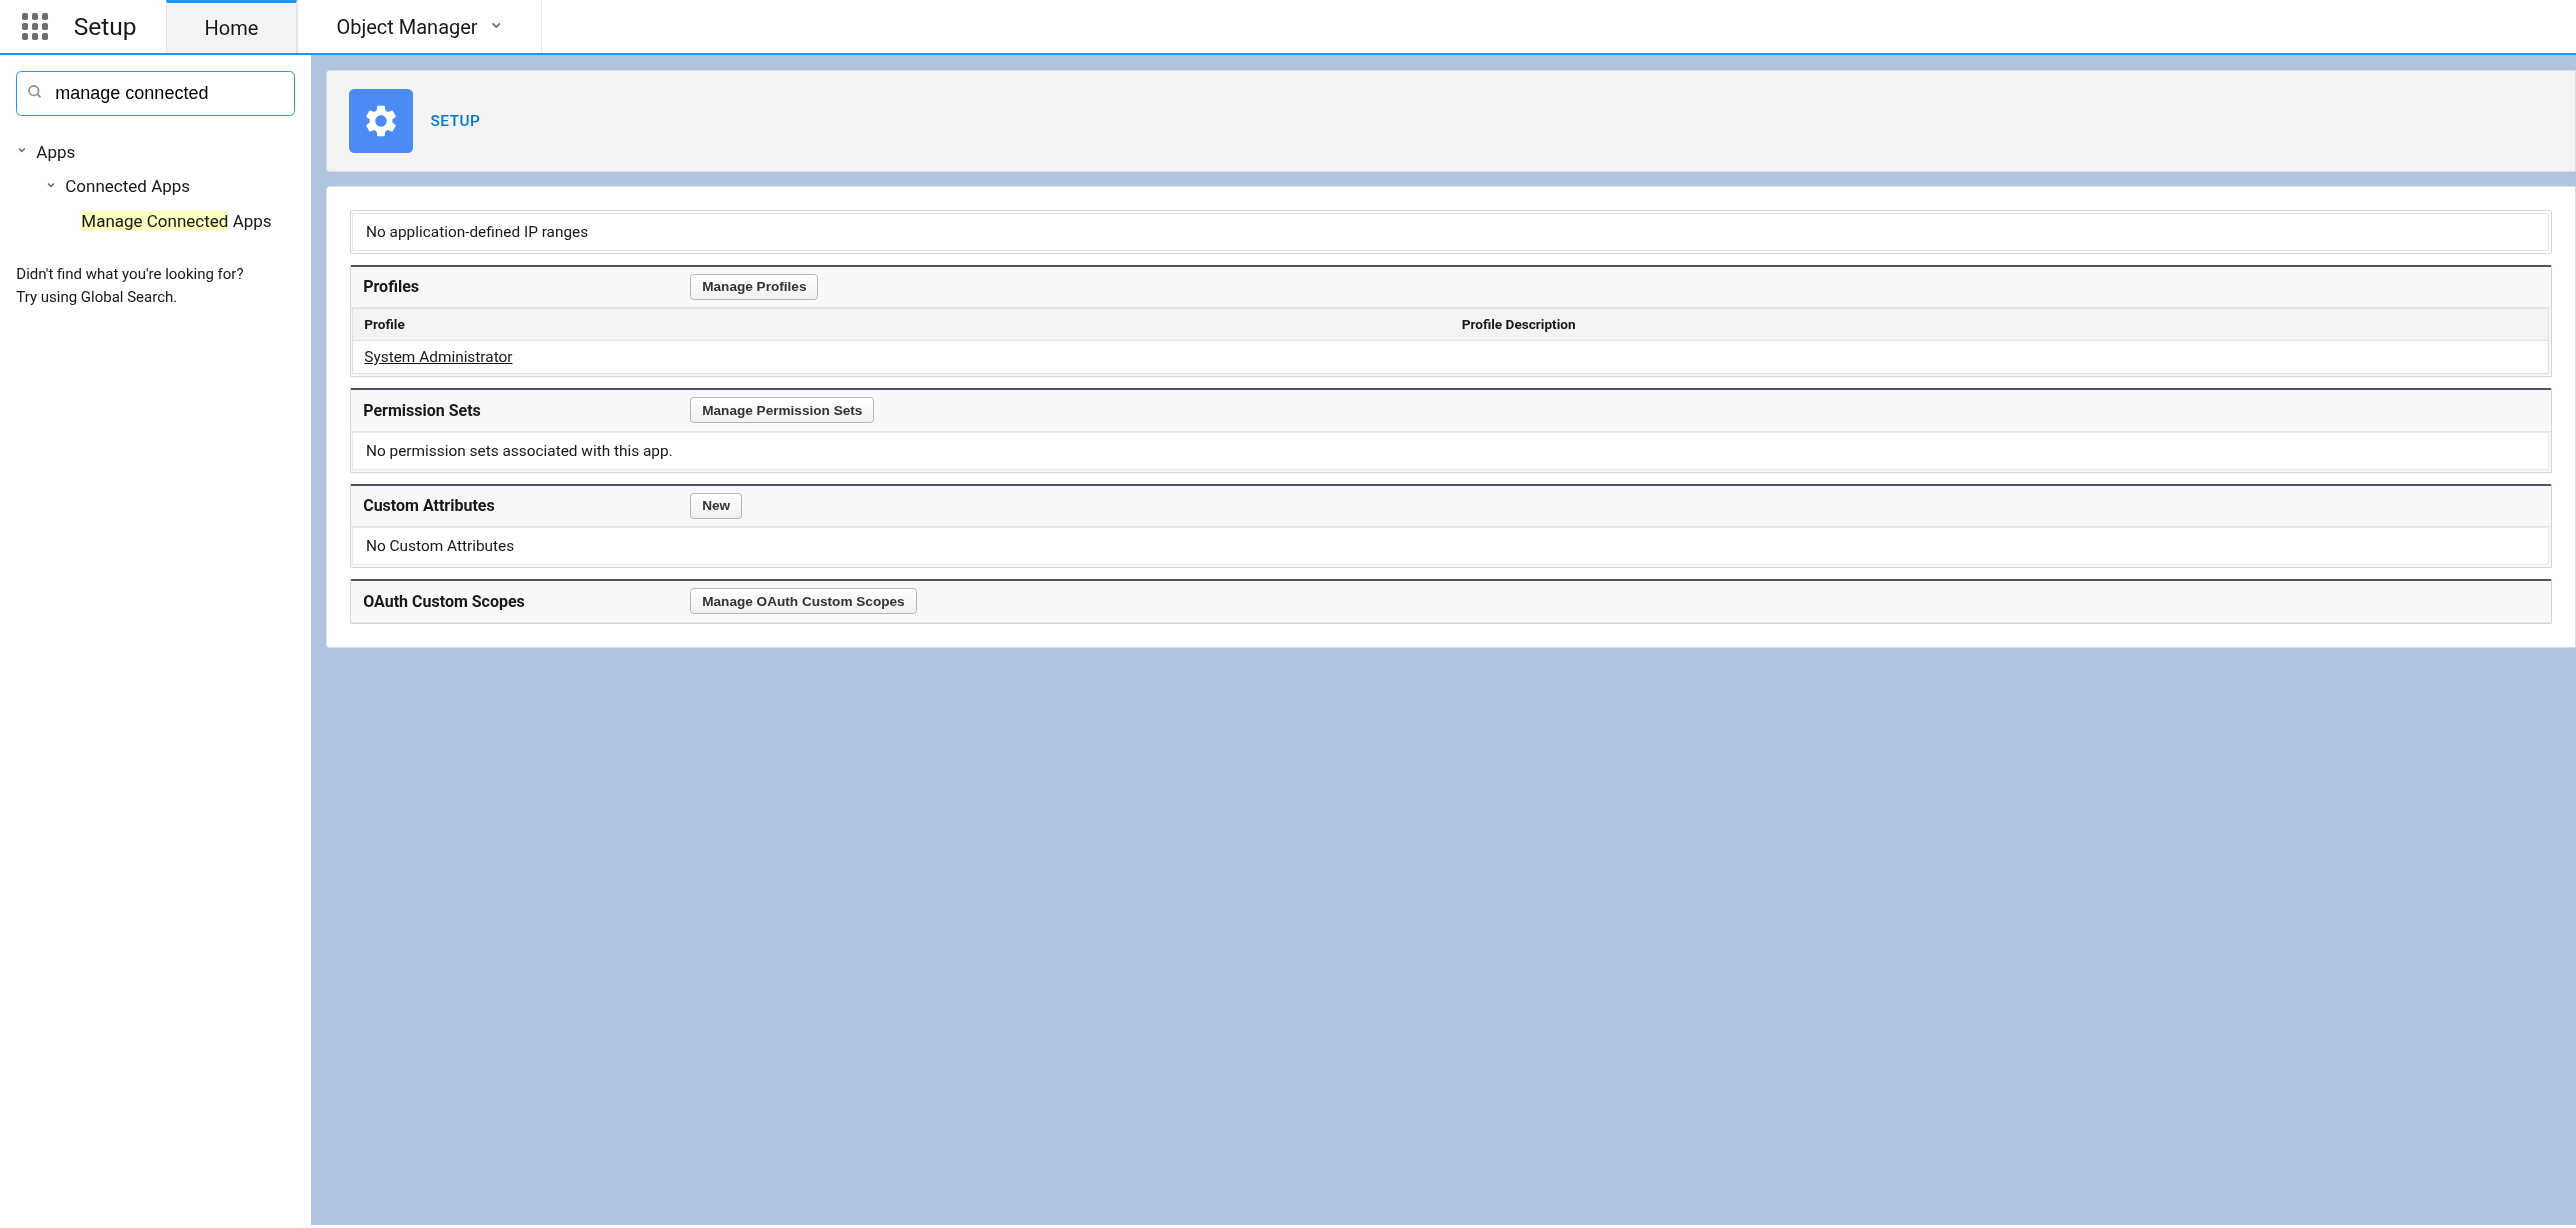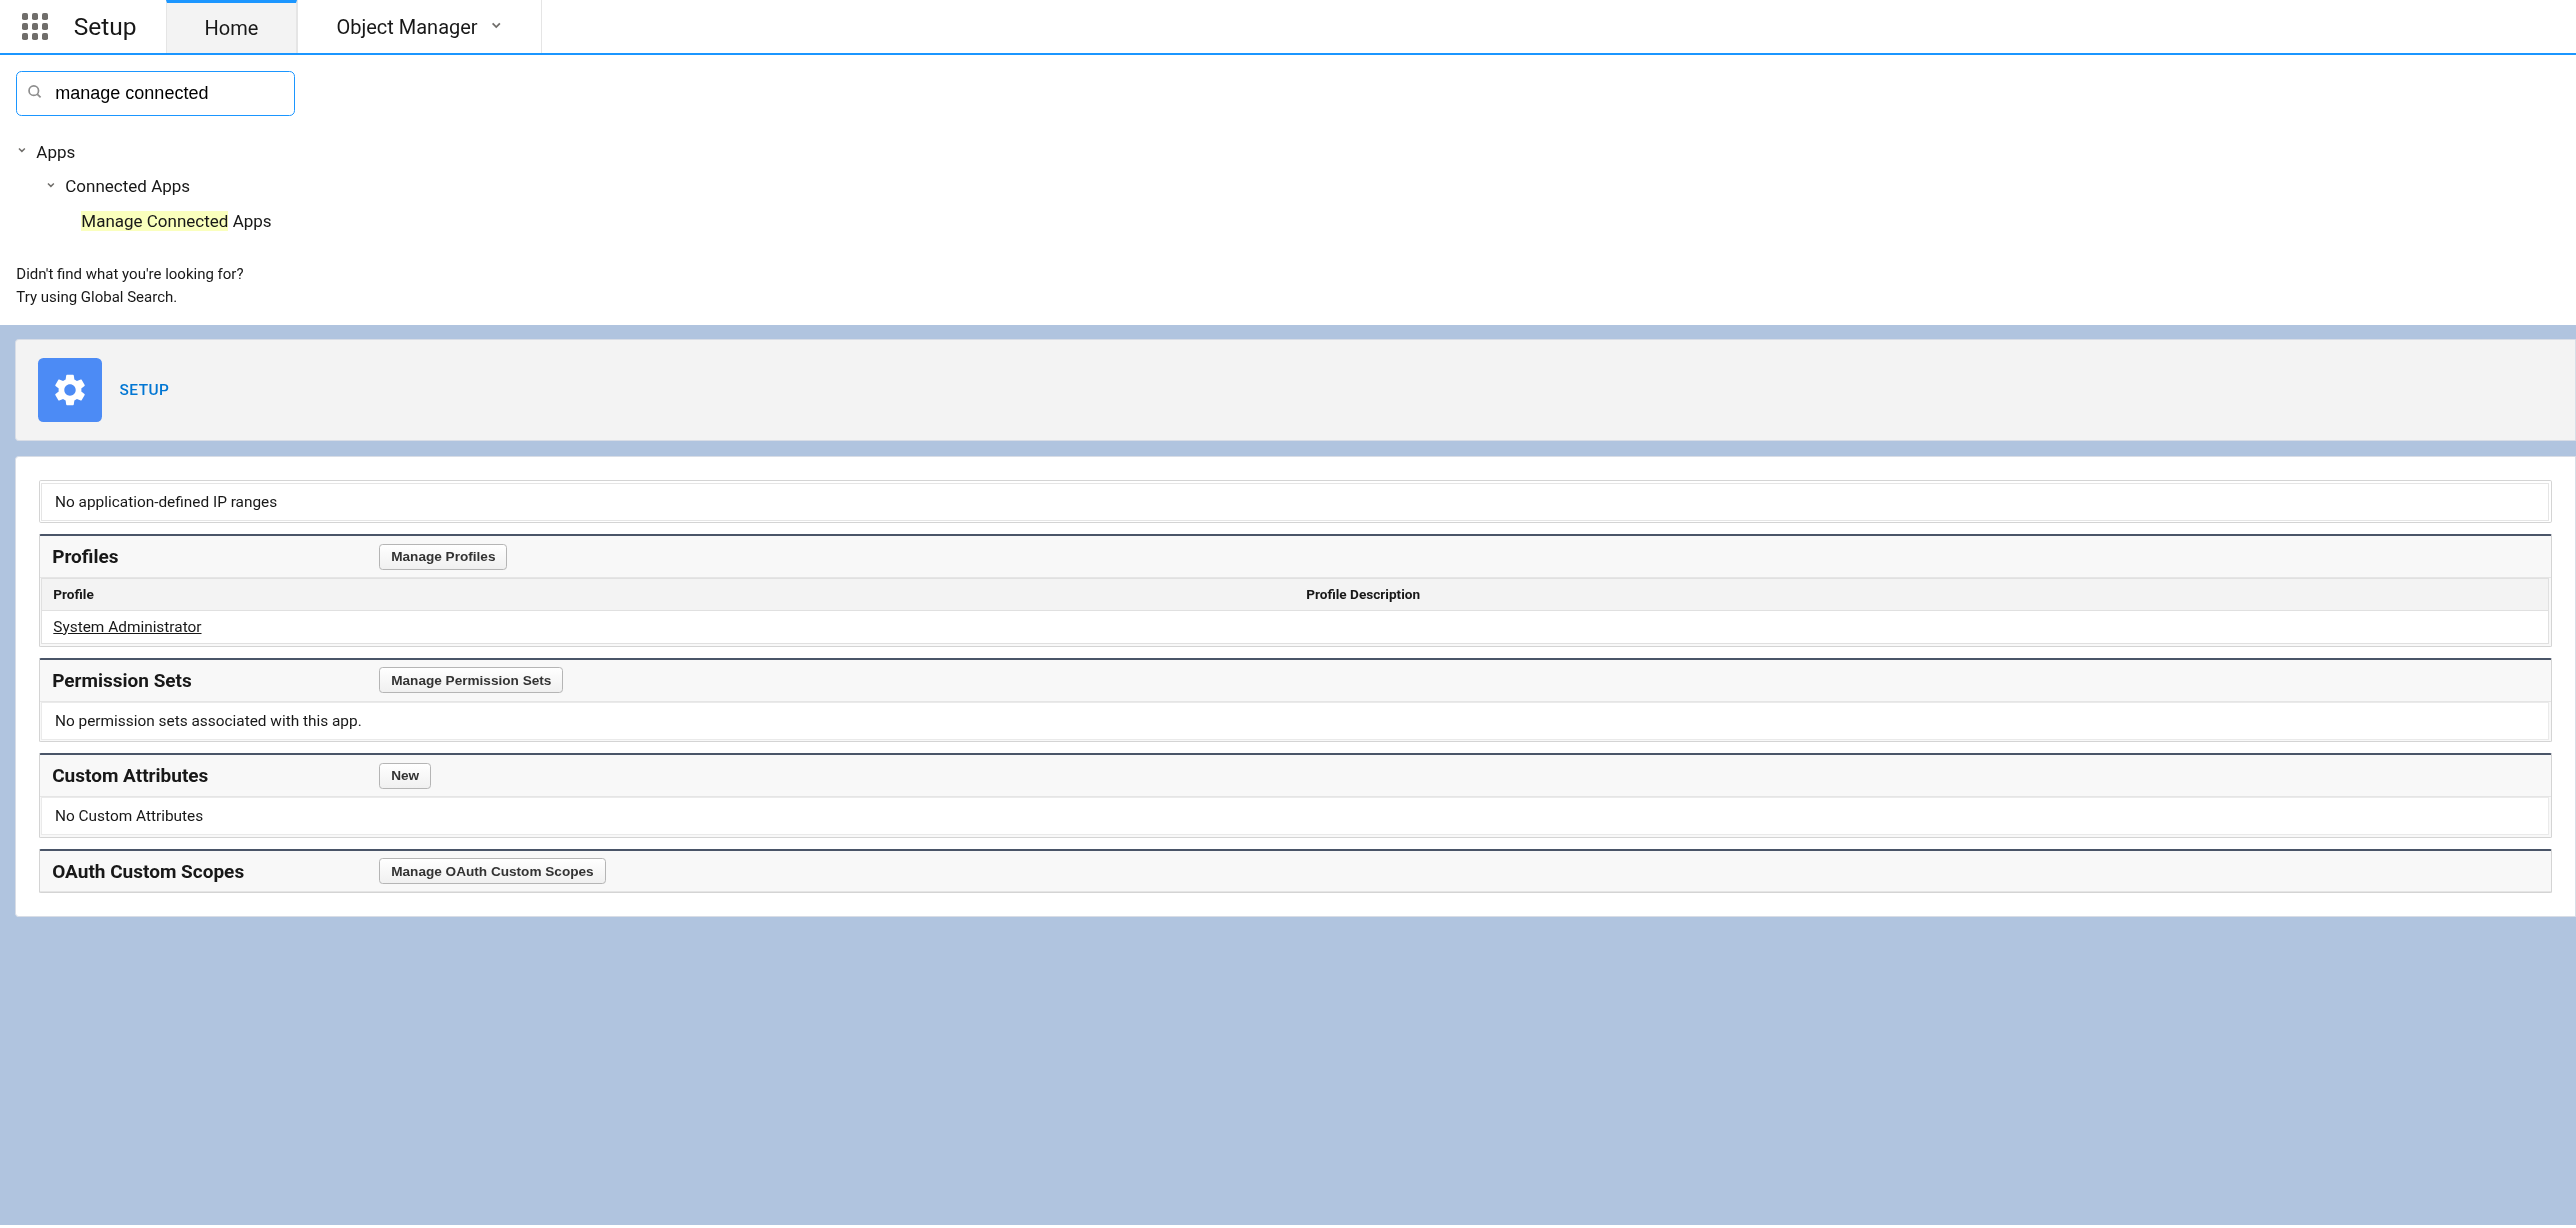--- a/index.html
+++ b/index.html
@@ -60,21 +60,20 @@
     .tab .chevron {
       margin-left: 11px;
       font-size: 12.7px;
       color: #706e6b;
     }
     
     
     .layout {
       display: flex;
       height: calc(100vh - 58px);
-      flex-direction: column;
     }
     
     
     .sidebar {
       width: 311px;
       padding: 16.3px;
       flex-shrink: 0;
     }
     .search-wrap {
       position: relative;
@@ -199,21 +198,21 @@
       margin: 1.8px;
       background: #ffffff;
     }
     .panel-header {
       display: flex;
       align-items: center;
       padding: 7.3px 12.7px;
       border-bottom: 0.9px solid #e5e5e5;
     }
     .panel-title {
-      font-size: 19px;
+      font-size: 16px;
       font-weight: 700;
       width: 327px;
       flex-shrink: 0;
     }
     .panel-btn {
       border: 0.9px solid #b5b5b5;
       background: linear-gradient(#ffffff, #f0f0f0);
       border-radius: 3.6px;
       padding: 4.5px 11px;
       font-size: 13.6px;

